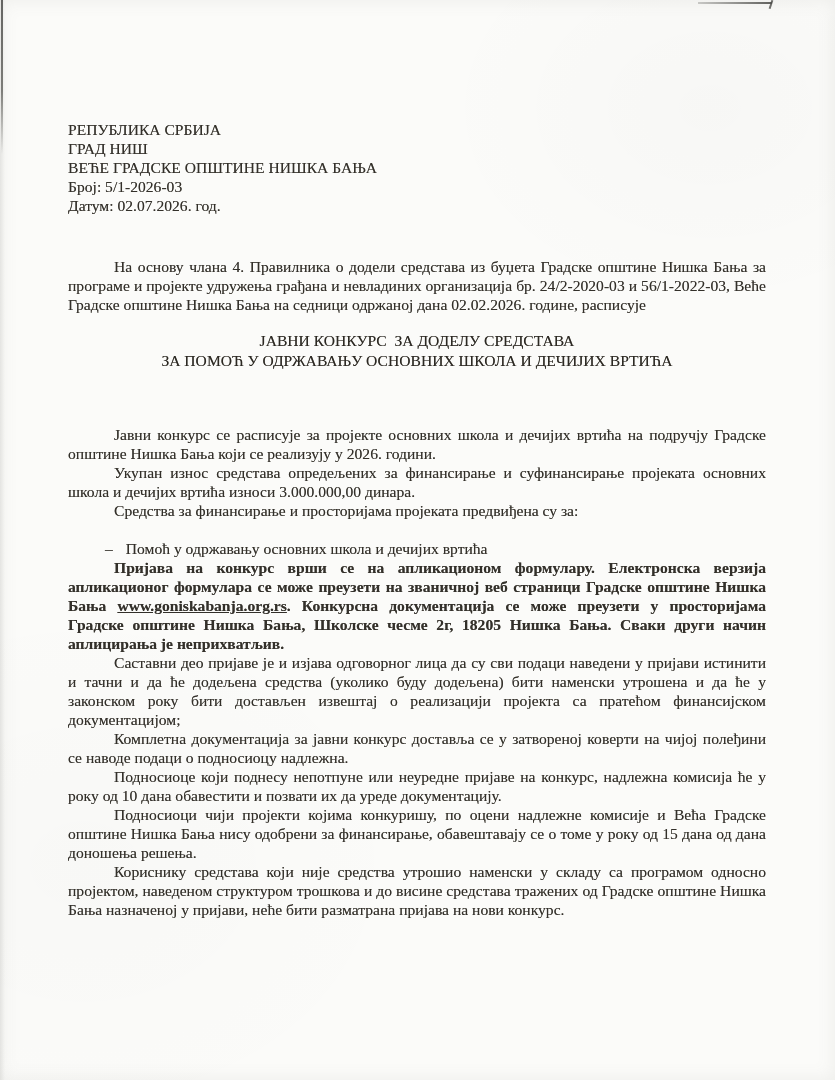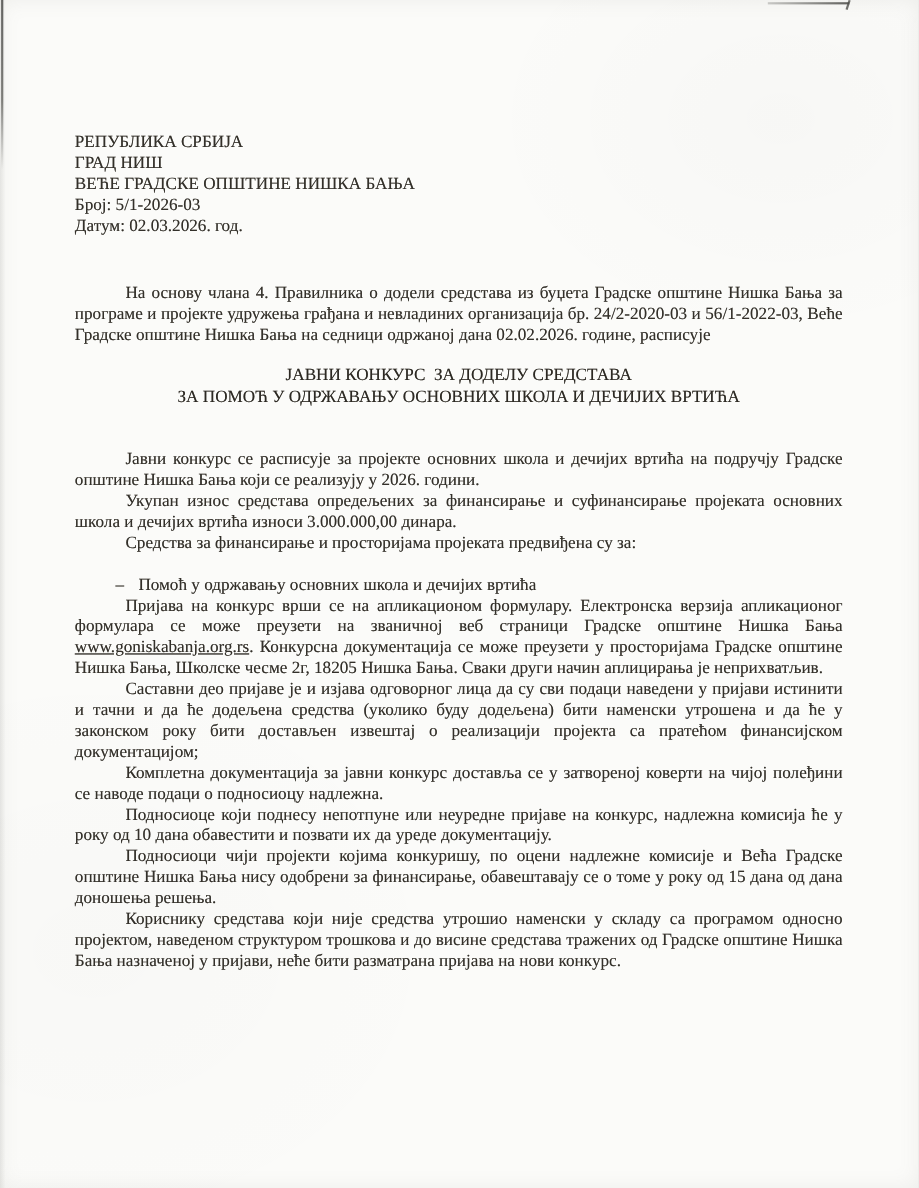--- a/index.html
+++ b/index.html
@@ -82,29 +82,29 @@
     font-weight: normal;
     color: #2c2923;
     line-height: 19.5px;
   }
   .doc-title div { white-space: pre-wrap; }
   p.body-p {
     margin: 0;
     text-align: justify;
     text-indent: 46px;
   }
-  p.first-after-title { margin-top: 38px; }
+  p.first-after-title { margin-top: 55px; }
   .list-item {
     margin-top: 19px;
     padding-left: 37px;
     display: flex;
     gap: 13px;
     text-align: left;
   }
-  .mt24 { margin-top: 24px; }
+  .mt24 { margin-top: 24px; font-weight: bold; }
   .mt14 { margin-top: 14px; }
   .link {
     text-decoration: underline;
   }
 </style>
 </head>
 <body>
 
 <div class="paper">
 
@@ -113,21 +113,21 @@
   <div class="corner-line-top-right"></div>
   <div class="corner-hook-top-right"></div>
 
   <div class="content">
 
     <div class="header">
       <div>РЕПУБЛИКА СРБИЈА</div>
       <div>ГРАД НИШ</div>
       <div>ВЕЋЕ ГРАДСКЕ ОПШТИНЕ НИШКА БАЊА</div>
       <div>Број: 5/1-2026-03</div>
-      <div>Датум: 02.03.2026. год.</div>
+      <div>Датум: 02.07.2026. год.</div>
     </div>
 
     <p class="intro">На основу члана 4. Правилника о додели средстава из буџета Градске општине Нишка Бања за програме и пројекте удружења грађана и невладиних организација бр. 24/2-2020-03 и 56/1-2022-03, Веће Градске општине Нишка Бања на седници одржаној дана 02.02.2026. године, расписује</p>
 
     <div class="doc-title">
       <div>ЈАВНИ КОНКУРС  ЗА ДОДЕЛУ СРЕДСТАВА</div>
       <div>ЗА ПОМОЋ У ОДРЖАВАЊУ ОСНОВНИХ ШКОЛА И ДЕЧИЈИХ ВРТИЋА</div>
     </div>
 
     <p class="body-p first-after-title">Јавни конкурс се расписује за пројекте основних школа и дечијих вртића на подручју Градске општине Нишка Бања који се реализују у 2026. години.</p>

